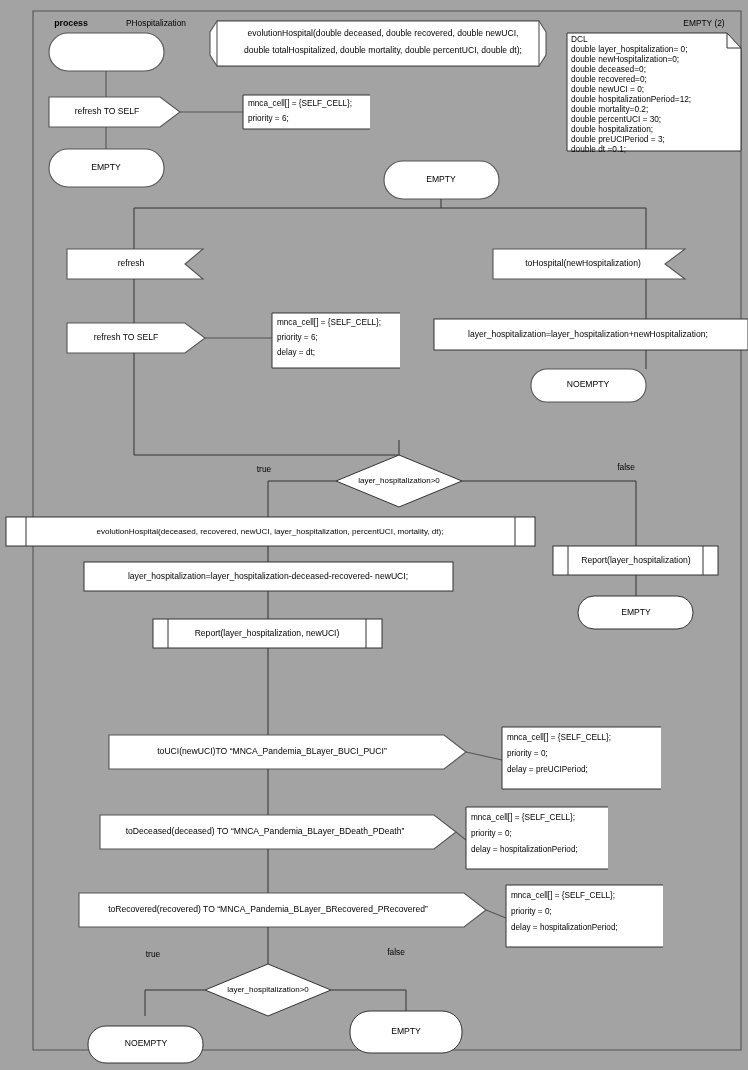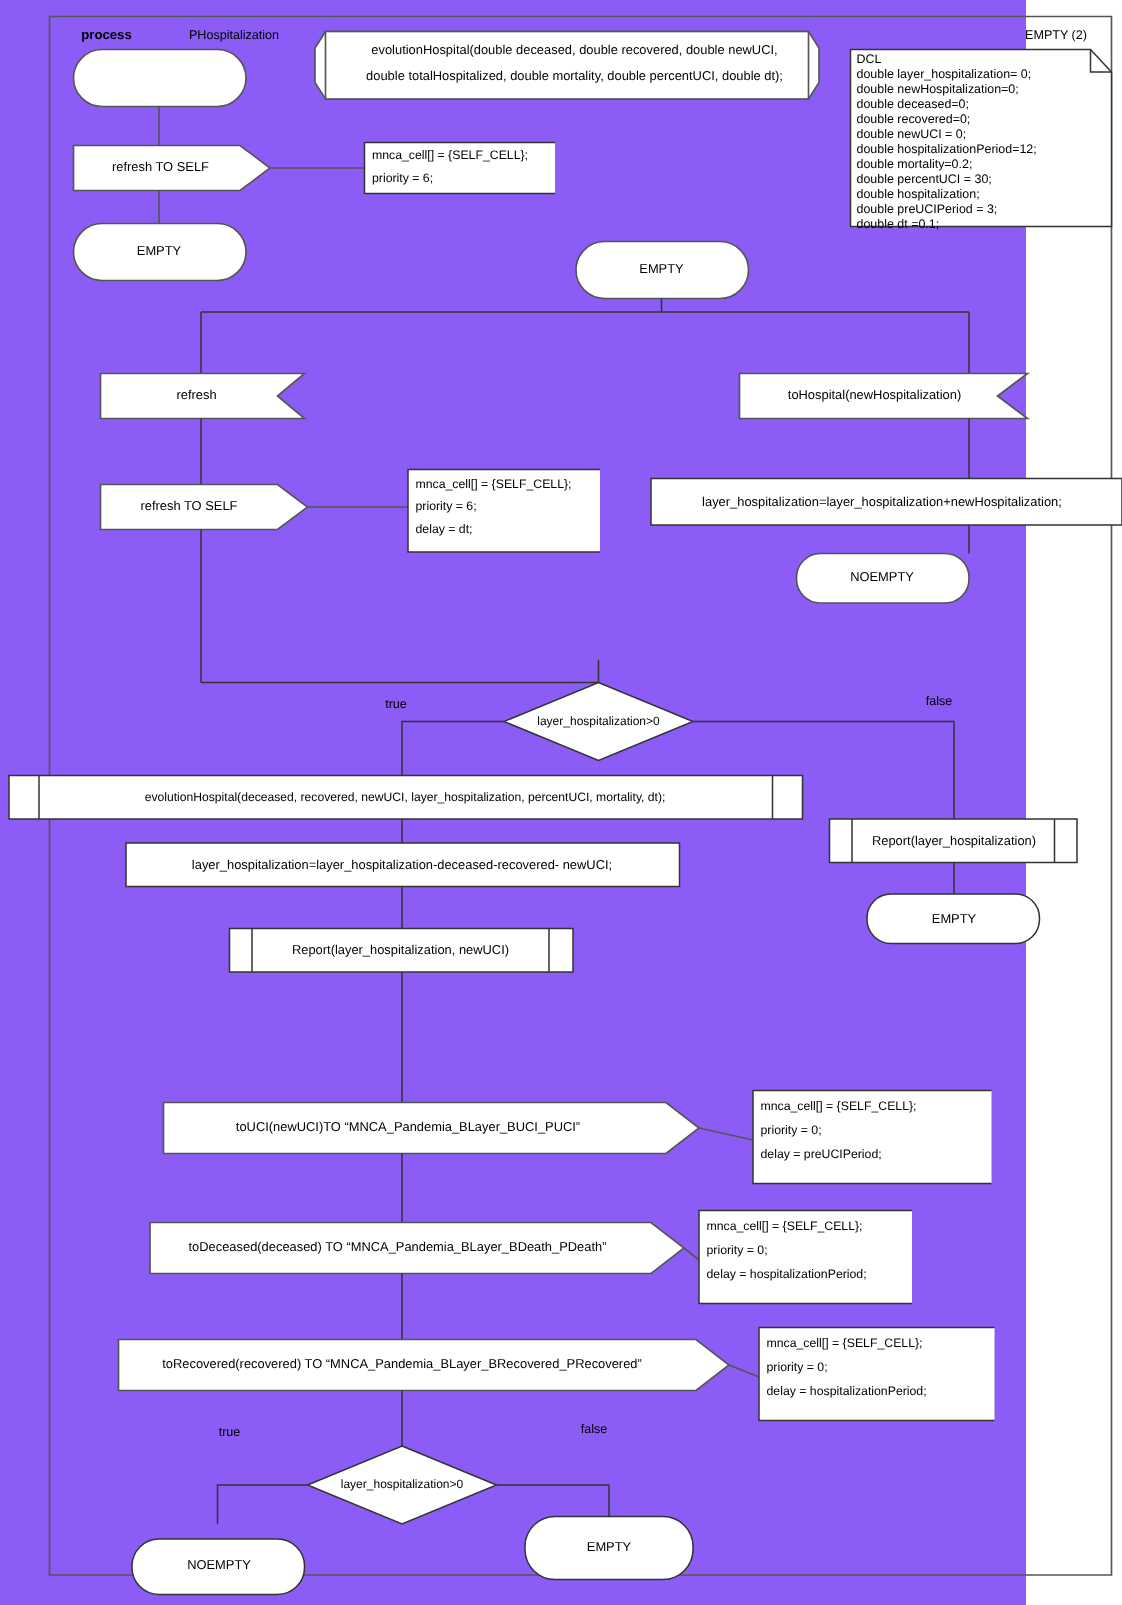--- a/index.html
+++ b/index.html
@@ -1,16 +1,16 @@
 <!DOCTYPE html>
 <html><head>
 <meta charset="utf-8">
 <style>
   html,body{margin:0;padding:0;background:#ffffff;}
-  #stage{position:relative;width:684px;height:1070px;background:#8b5cf6;
+  #stage{position:relative;width:748px;height:1070px;background:#a3a3a3;
          font-family:"Liberation Sans", sans-serif;}
   svg{display:block;}
   .shp{fill:#ffffff;stroke:#555555;stroke-width:1.1;}
   .shp-dark{fill:#ffffff;stroke:#333333;stroke-width:1;}
   .ln{stroke:#555555;stroke-width:1.1;fill:none;}
   .ln-dark{stroke:#333333;stroke-width:1;fill:none;}
   .txt{font-family:"Liberation Sans", sans-serif;font-size:8.6px;fill:#000;
        text-anchor:middle;dominant-baseline:middle;}
   .txt-l{font-family:"Liberation Sans", sans-serif;font-size:8.2px;fill:#000;
        text-anchor:start;dominant-baseline:middle;}

